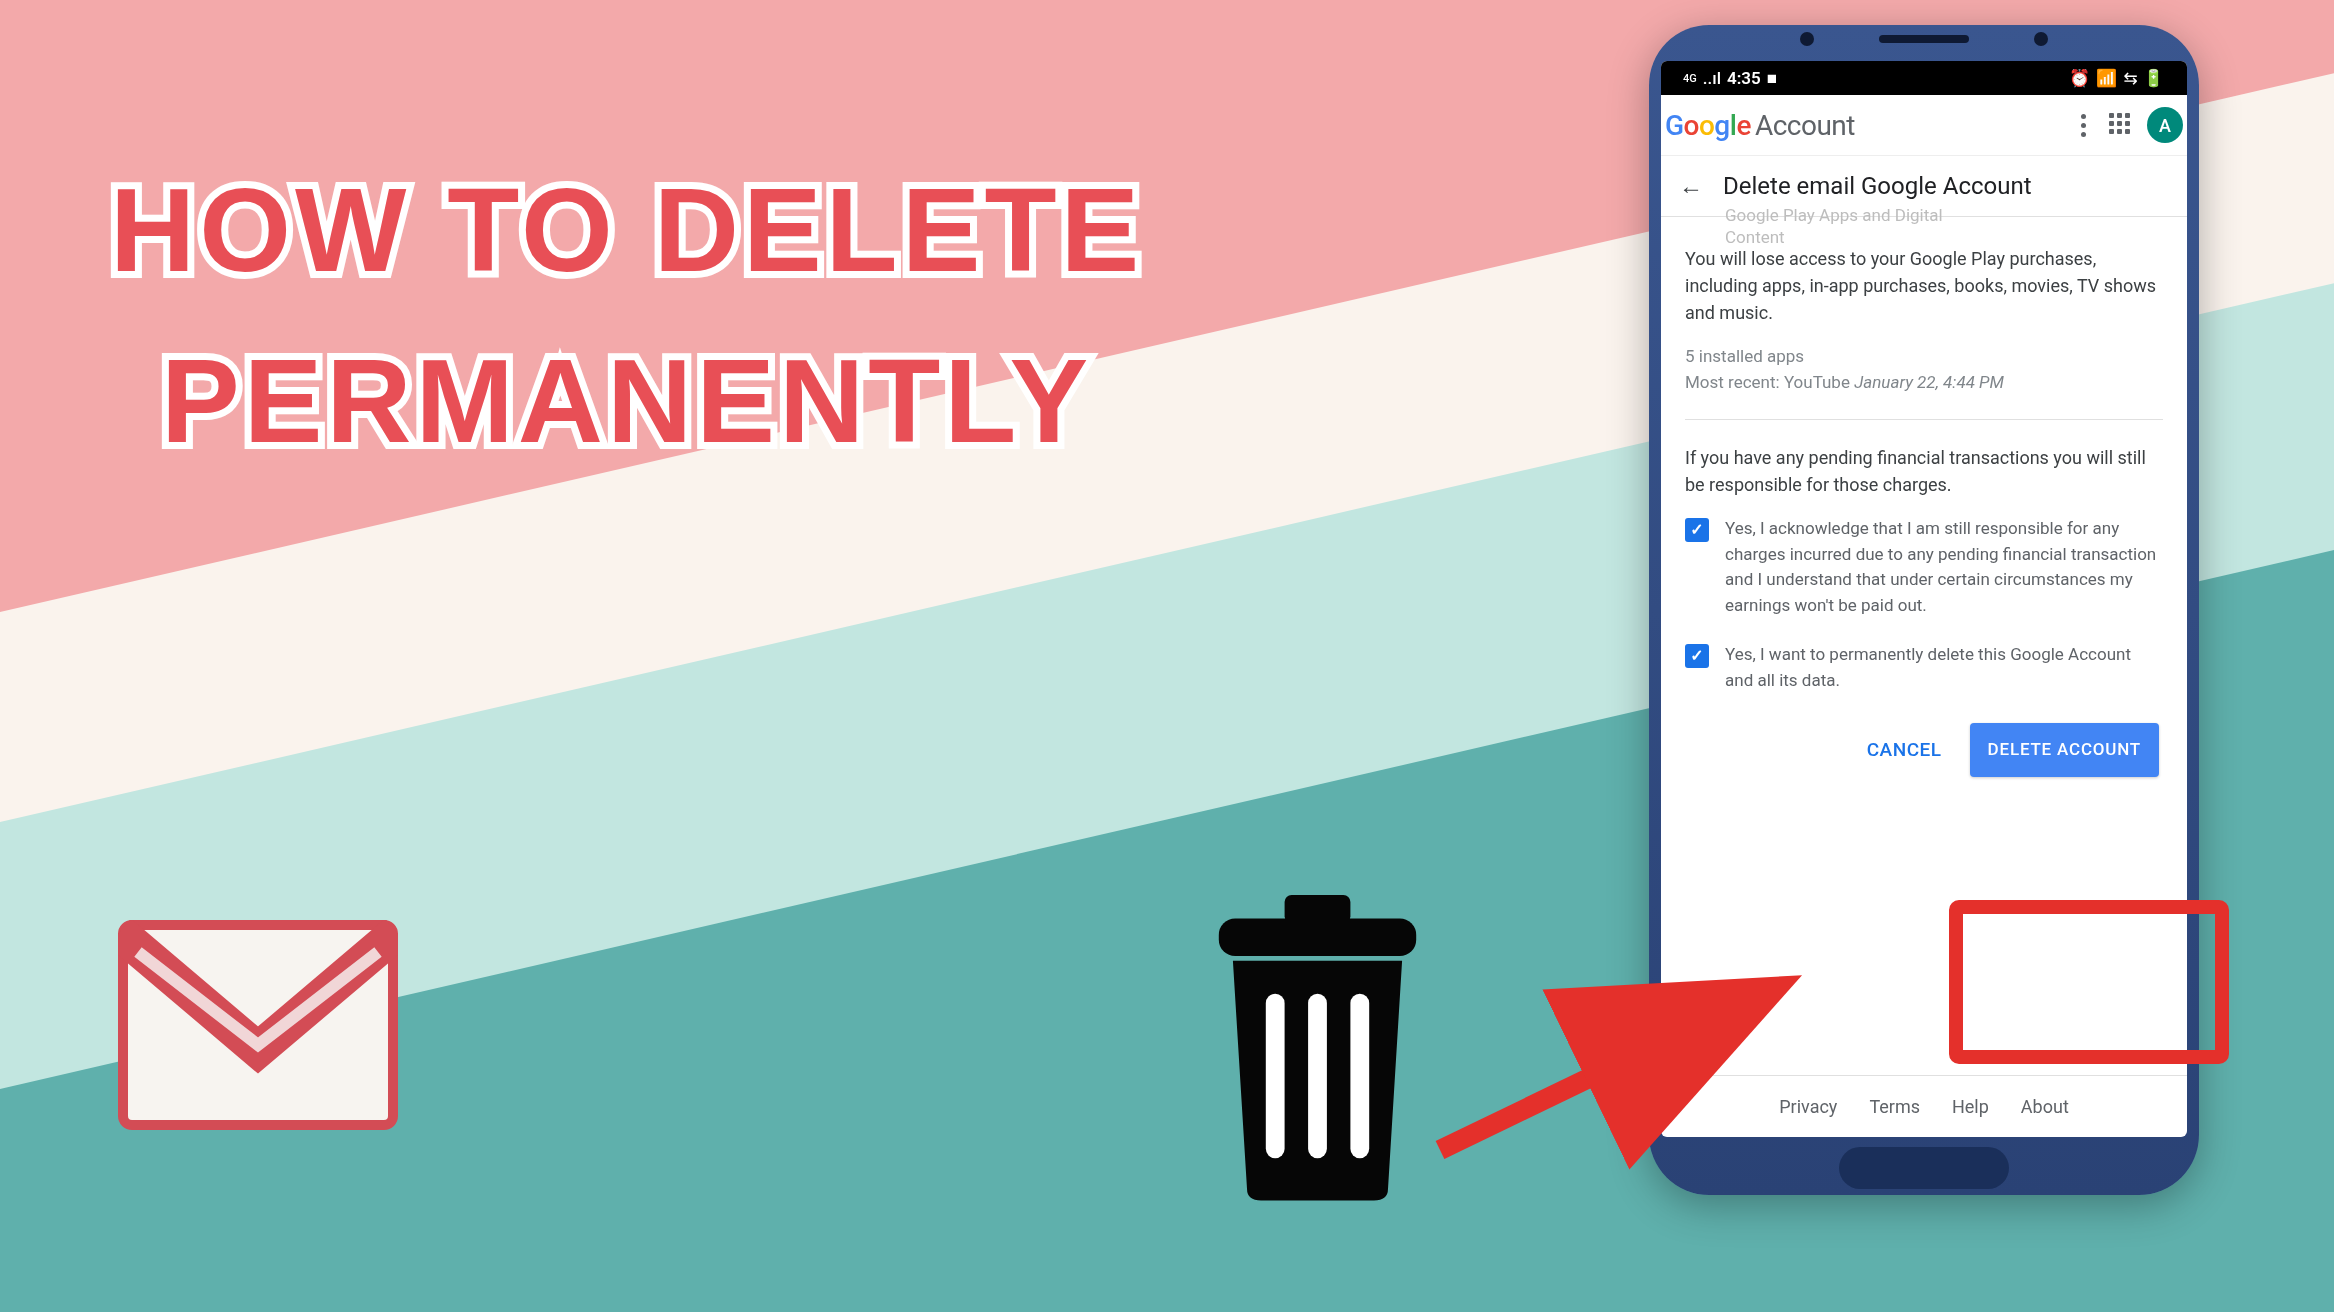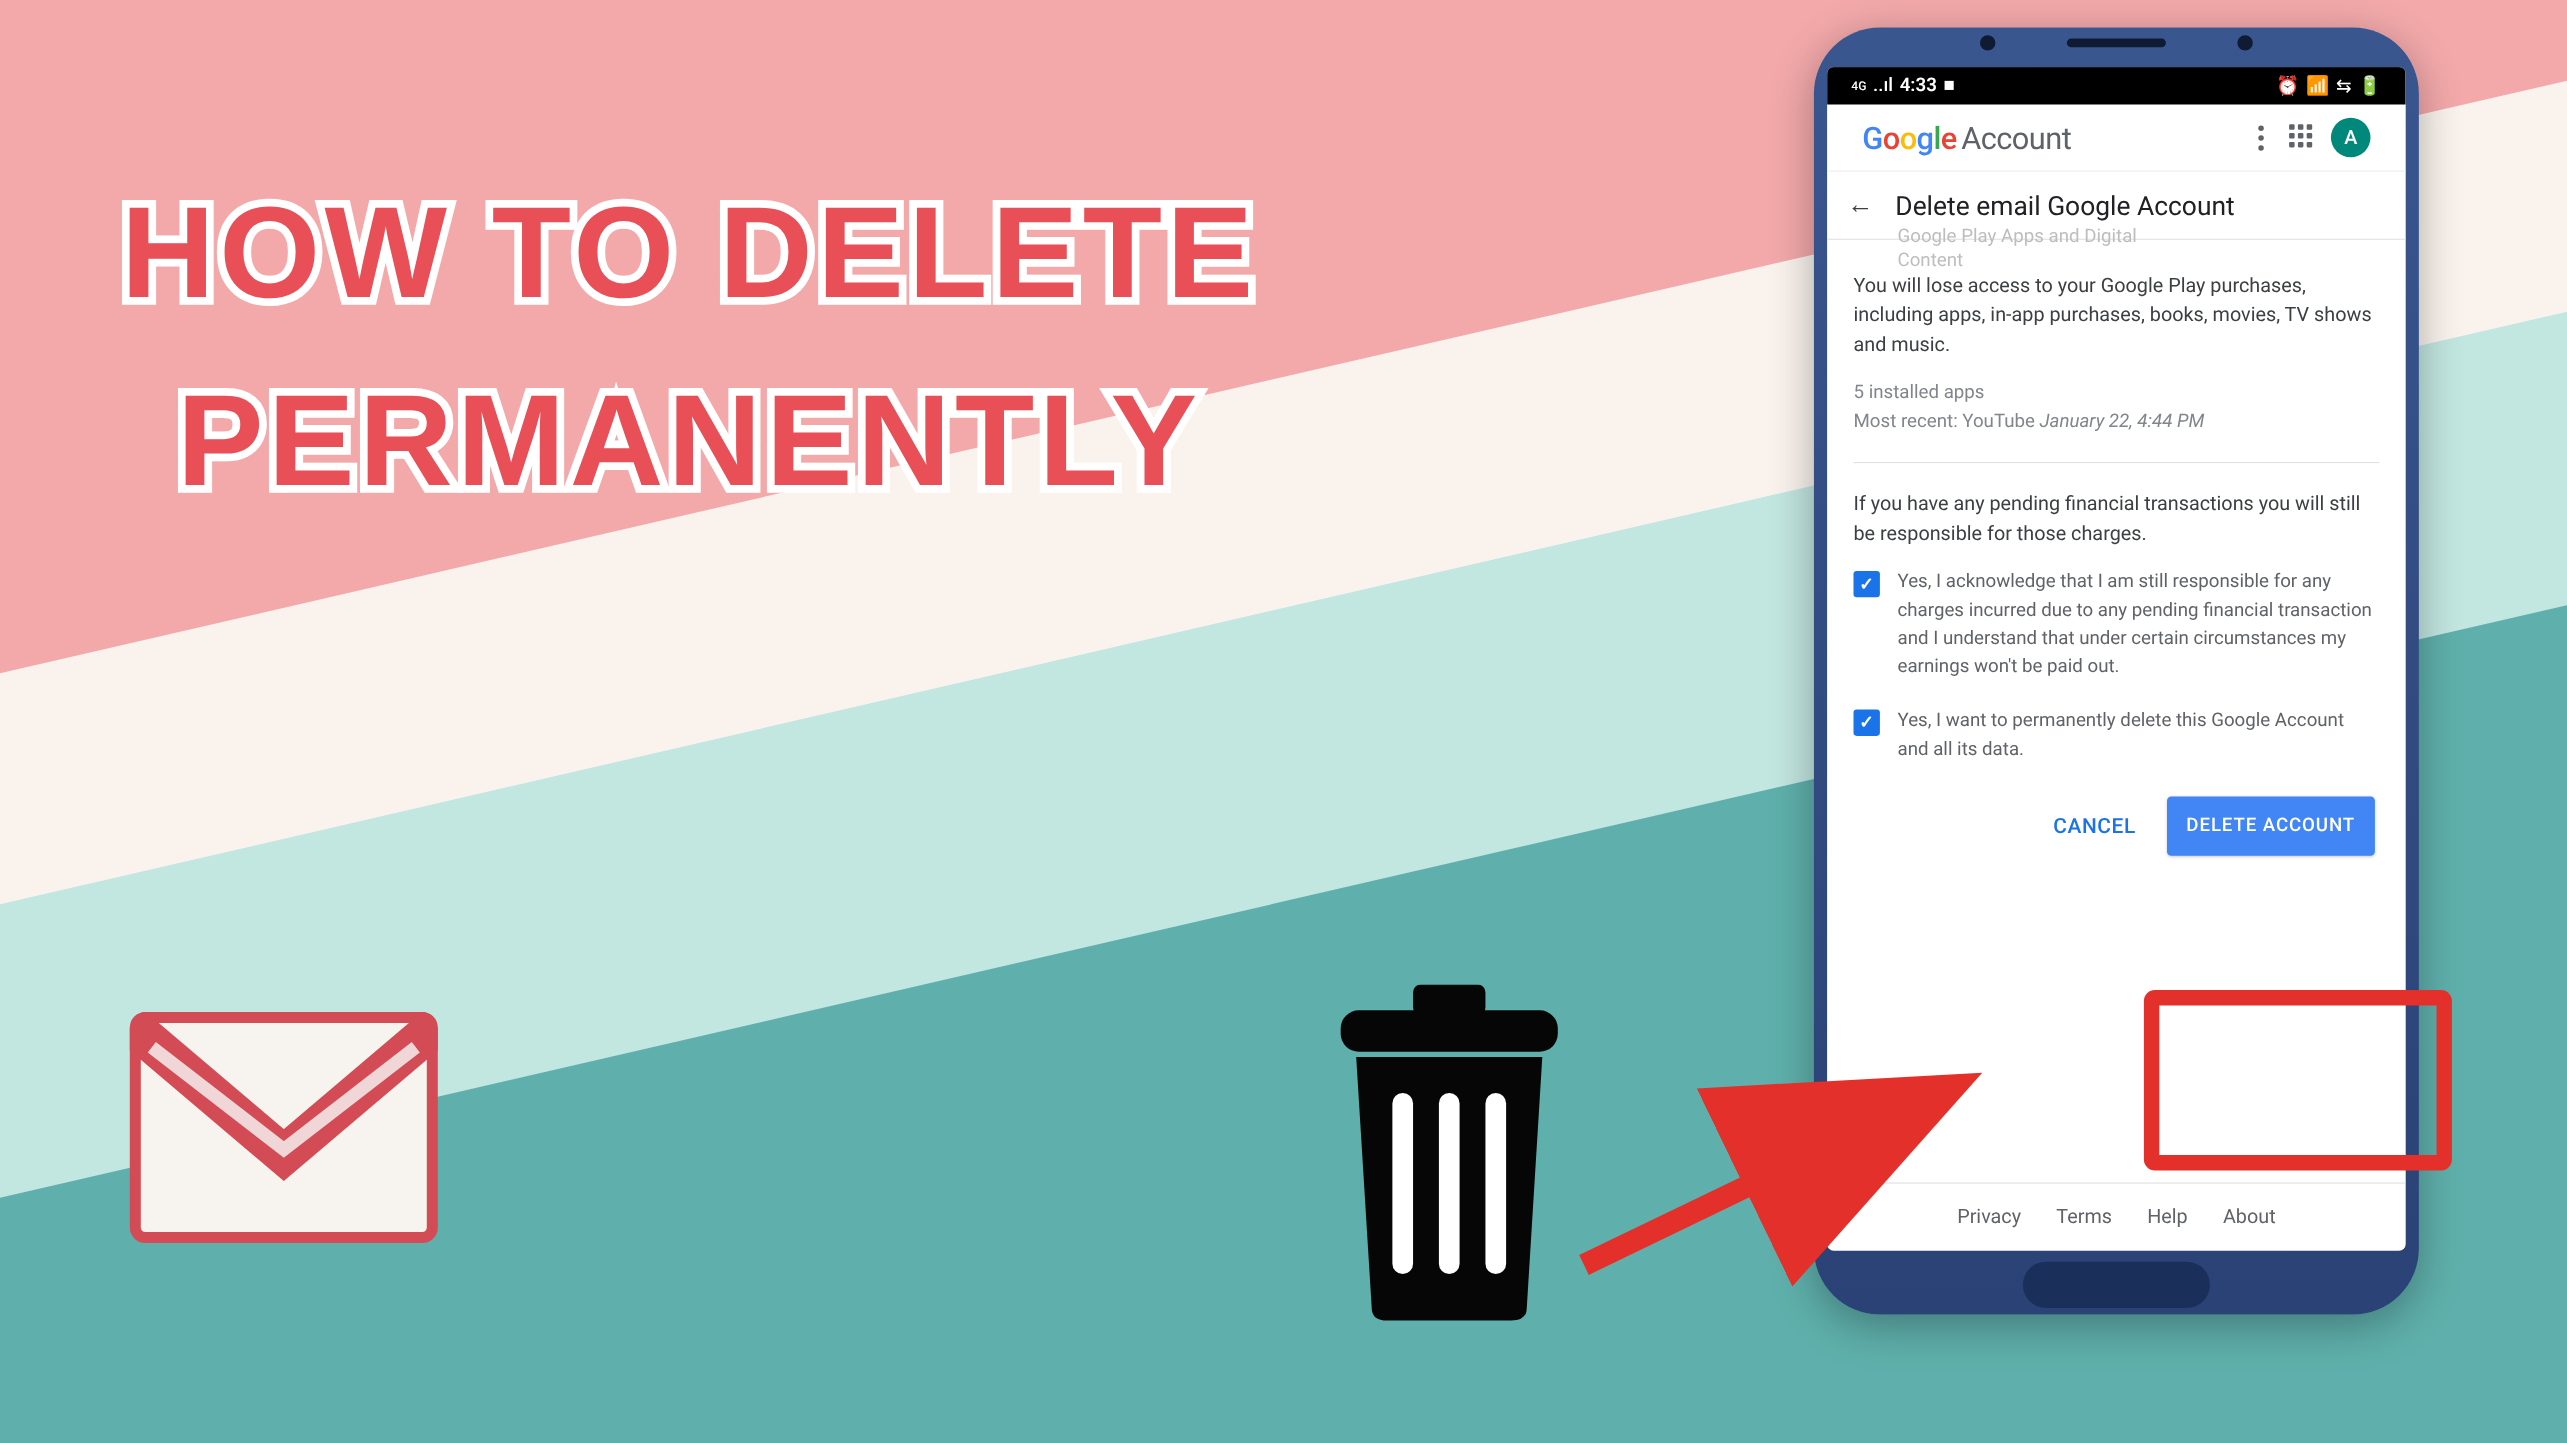--- a/index.html
+++ b/index.html
@@ -132,21 +132,21 @@
     font-weight: 500;
   }
   .status-left, .status-right { display: flex; align-items: center; gap: 6px; }
   .status-left .sig { font-size: 11px; }
   .status-left .time { font-weight: 600; }
   
   
   .app-header {
     display: flex;
     align-items: center;
-    padding: 12px 32px;
+    padding: 12px 4px;
     border-bottom: 1px solid #eee;
     gap: 14px;
   }
   .google-logo { font-size: 28px; font-weight: 500; letter-spacing: -0.5px; }
   .google-logo .g1 { color: #4285f4; }
   .google-logo .g2 { color: #ea4335; }
   .google-logo .g3 { color: #fbbc05; }
   .google-logo .g4 { color: #4285f4; }
   .google-logo .g5 { color: #34a853; }
   .google-logo .g6 { color: #ea4335; }
@@ -303,21 +303,21 @@
     <div class="phone-cam"></div>
   </div>
   <div class="phone-home"></div>
 
   <div class="screen">
 
     <div class="status-bar">
       <div class="status-left">
         <span class="sig">4G</span>
         <span>..ıl</span>
-        <span class="time">4:33</span>
+        <span class="time">4:35</span>
         <span>■</span>
       </div>
       <div class="status-right">
         <span>⏰</span>
         <span>📶</span>
         <span>⇆</span>
         <span>🔋</span>
       </div>
     </div>
 

